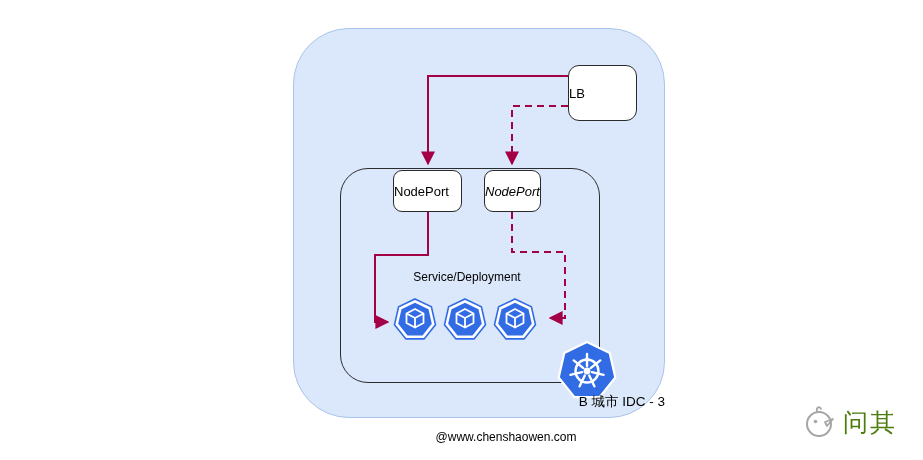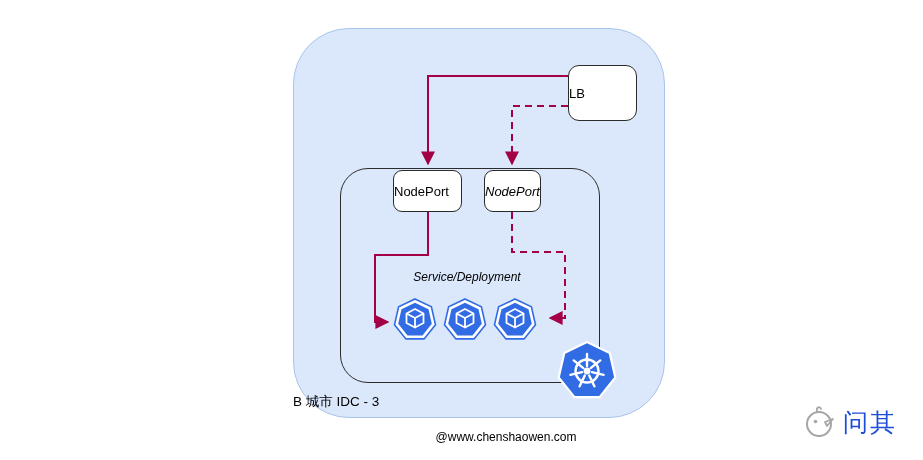--- a/index.html
+++ b/index.html
@@ -22,39 +22,39 @@
   }
   .node{
     background:#ffffff;border:1px solid #2b2b2b;border-radius:9px;
     display:flex;align-items:center;justify-content:flex-start;
     font-size:13px;box-sizing:border-box;
   }
   .node-lb{left:568px;top:65px;width:69px;height:56px;border-radius:11px;}
   .node-ingress{left:393px;top:170px;width:69px;height:42px;}
   .node-nodeport{left:484px;top:170px;width:57px;height:42px;font-style:italic;}
   .svc-label{
-    left:387px;top:270px;width:160px;text-align:center;font-size:12px;font-style:italic;
+    left:387px;top:270px;width:160px;text-align:center;font-size:12px;
   }
   .region-label{
-    left:293px;top:393px;width:372px;text-align:left;font-size:13.5px;
+    left:293px;top:393px;width:372px;text-align:right;font-size:13.5px;
   }
   .footer-credit{
     left:356px;top:430px;width:300px;text-align:center;font-size:12px;
   }
   .arrows{left:0;top:0;width:923px;height:460px;pointer-events:none;}
   .pod{width:46px;height:46px;}
   .pod-1{left:392px;top:297px;}
   .pod-2{left:442px;top:297px;}
   .pod-3{left:492px;top:297px;}
   .k8s-logo{left:556px;top:340px;width:62px;height:62px;}
   .watermark{
     left:800px;top:403px;display:flex;align-items:center;gap:5px;
     color:#9b9b9b;
   }
-  .watermark-text{font-size:25px;letter-spacing:2px;color:#1d4ed8;}
+  .watermark-text{font-size:25px;letter-spacing:2px;color:#4d7c0f;}
 </style>
 </head>
 <body>
 
 <div class="stage">
 
   <div class="abs region"></div>
 
   <div class="abs cluster"></div>
 

